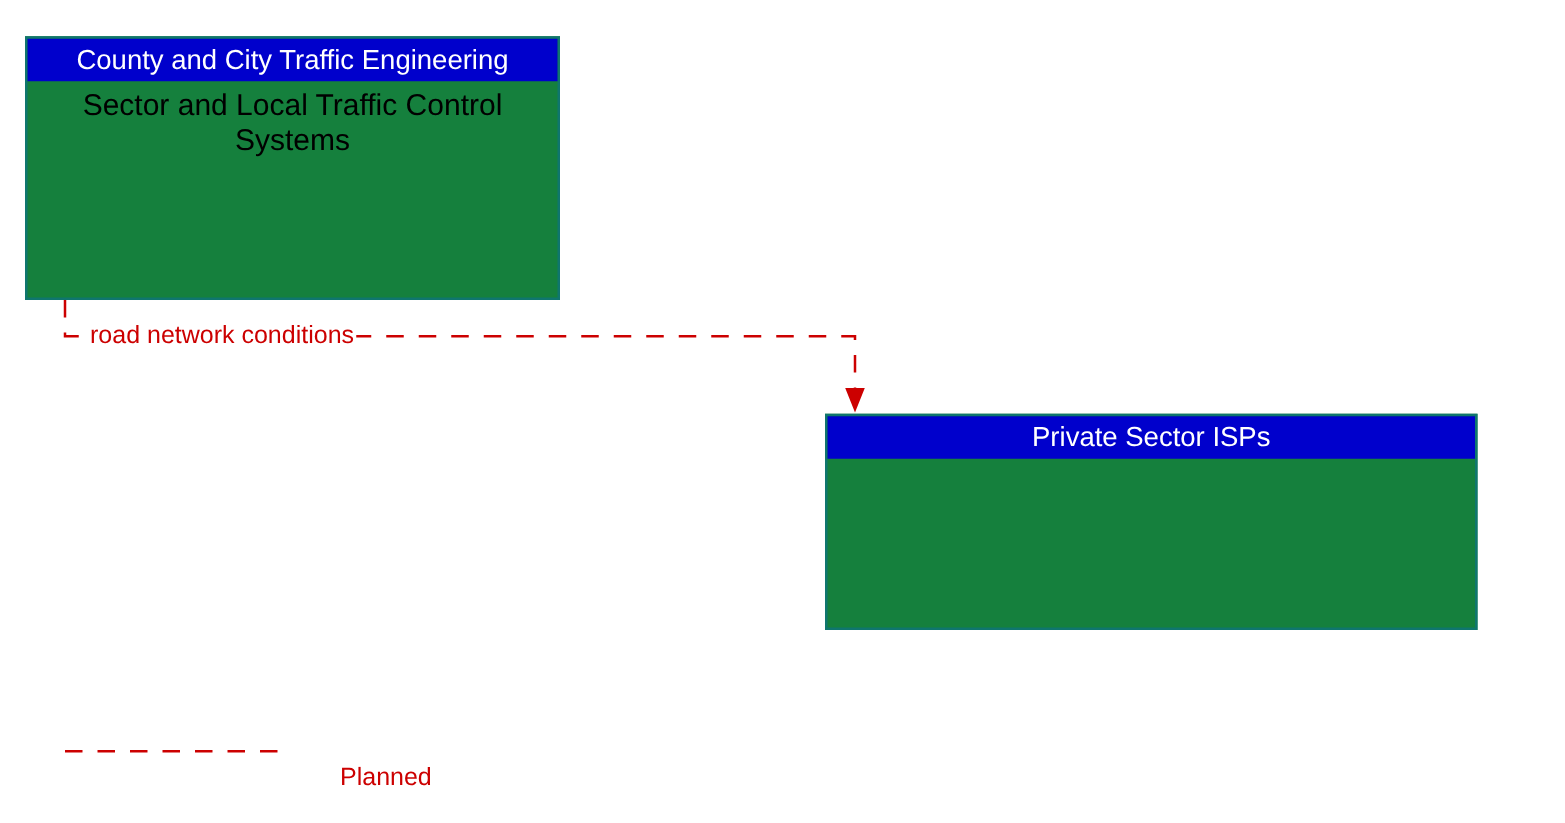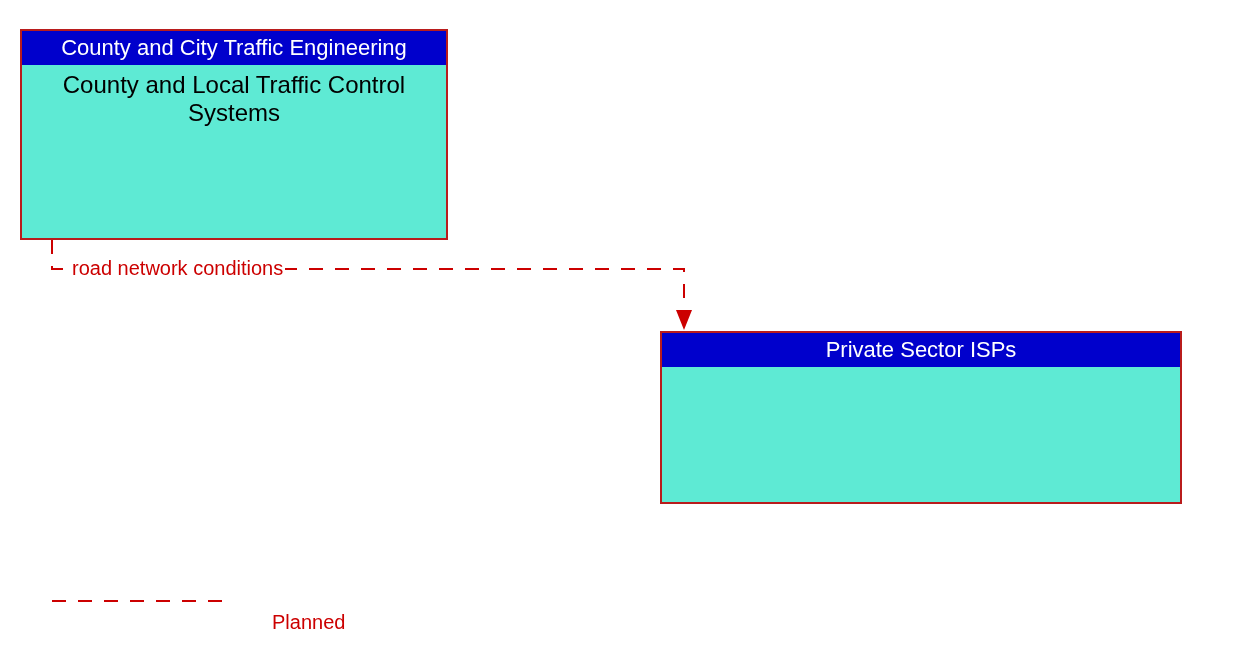--- a/index.html
+++ b/index.html
@@ -1,17 +1,17 @@
 <!DOCTYPE html>
 <html><head>
   <meta charset="utf-8">
   <style>
     * { margin: 0; padding: 0; box-sizing: border-box; }
     body { font-family: Arial, Helvetica, sans-serif; background: #fff; width: 1252px; height: 658px; position: relative; }
-    .node { position: absolute; border: 2px solid #b91c1c; background: #5eead4; }
+    .node { position: absolute; border: 2px solid #0f766e; background: #15803d; }
     .node-header { color: #fff; text-align: center; padding: 4px 6px; font-size: 22px; }
     .node-body { text-align: center; padding: 6px 10px; font-size: 24px; color: #000; }
     .flow-label { position: absolute; font-size: 20px; }
     .legend-label { position: absolute; font-size: 20px; }
     svg.connections { position: absolute; top: 0; left: 0; width: 1252px; height: 658px; pointer-events: none; }
   </style>
 </head>
 <body>
 
 <svg class="connections">
@@ -21,21 +21,21 @@
     </marker>
   </defs>
 
   <path d="M 52 240 L 52 269 L 684 269 L 684 328" stroke="#cc0000" stroke-width="2" fill="none" stroke-dasharray="14,12" marker-end="url(#arrowhead)"></path>
 
   <line x1="52" y1="601" x2="232" y2="601" stroke="#cc0000" stroke-width="2" stroke-dasharray="14,12"></line>
 </svg>
 
 <div class="node" style="left:20px; top:29px; width:428px; height:211px;">
   <div class="node-header" style="background:#0000cc;">County and City Traffic Engineering</div>
-  <div class="node-body">County and Local Traffic Control Systems</div>
+  <div class="node-body">Sector and Local Traffic Control Systems</div>
 </div>
 
 <div class="node" style="left:660px; top:331px; width:522px; height:173px;">
   <div class="node-header" style="background:#0000cc;">Private Sector ISPs</div>
 </div>
 
 <div class="flow-label" style="left:70px; top:257px; color:#cc0000; background:#fff; padding:0 2px;">road network conditions</div>
 
 <div class="legend-label" style="left:272px; top:589px; color:#cc0000;margin-top:22px;">Planned</div>
 

